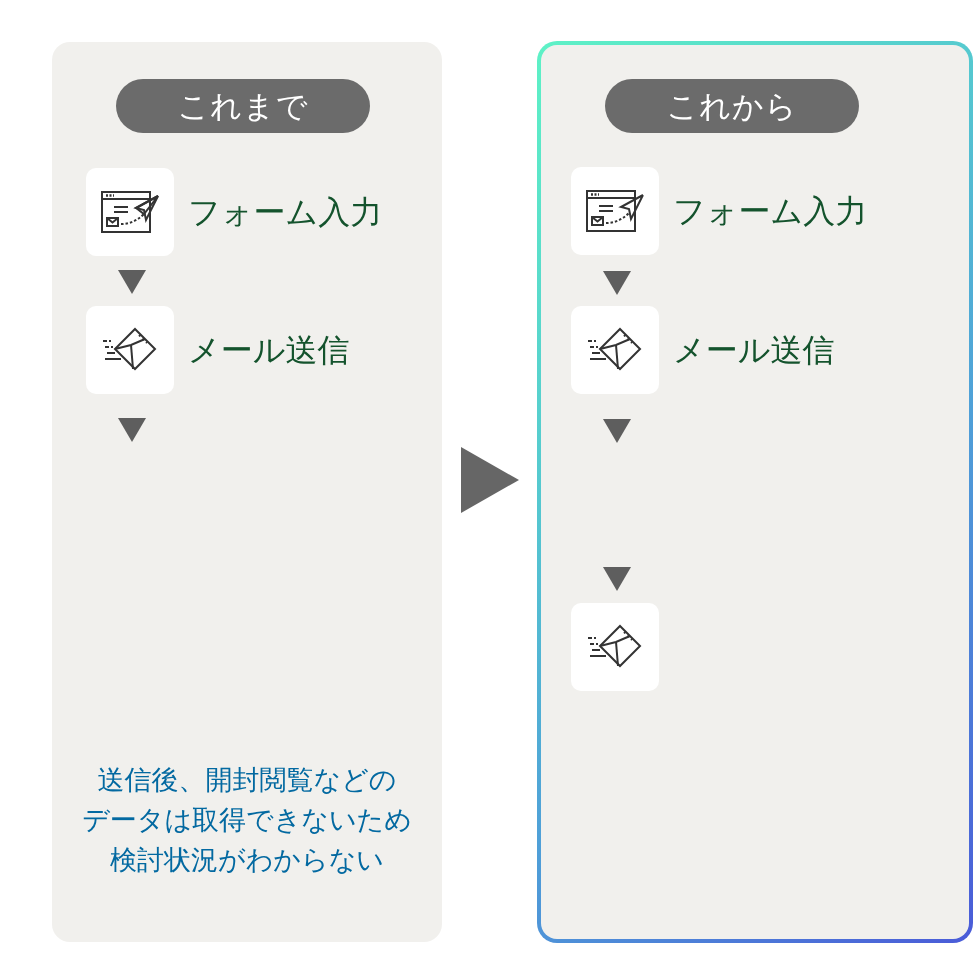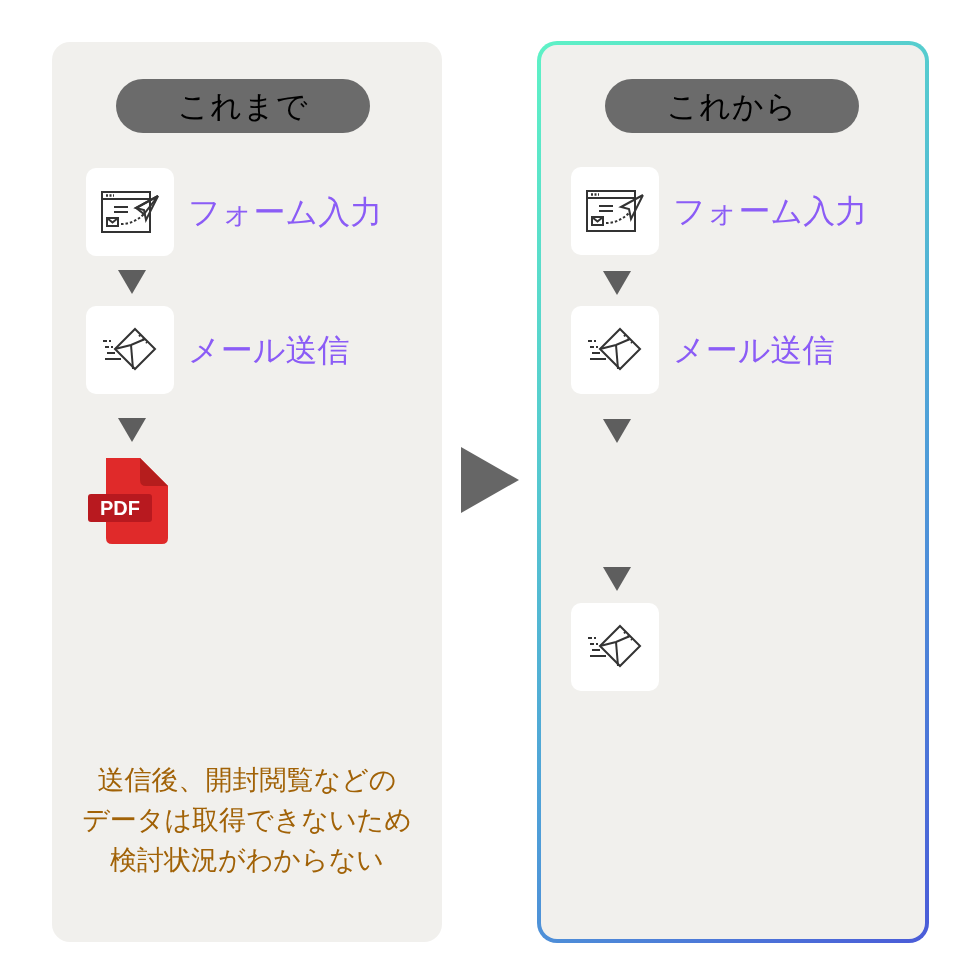--- a/index.html
+++ b/index.html
@@ -6,49 +6,49 @@
   body {
     width:980px; height:980px; background:#ffffff; position:relative; overflow:hidden;
     font-family: "DejaVu Sans", "Liberation Sans", sans-serif; color:#1a1a1a;
   }
   .panel {
     position:absolute; top:42px; width:390px; height:900px;
     background:#f1f0ed; border-radius:18px; box-sizing:border-box;
   }
   #panel-before { left:52px; }
   #panel-after-wrap {
-    position:absolute; left:537px; top:41px; width:392px; height:902px;
+    position:absolute; left:537px; top:41px; width:436px; height:902px;
     border-radius:20px; padding:4px; box-sizing:border-box;
     background: linear-gradient(135deg, #5ef2c6 0%, #55c7d0 35%, #4fa0d8 60%, #4a5bd8 100%);
   }
   #panel-after {
     position:relative; width:100%; height:100%; background:#f1f0ed; border-radius:16px;
   }
   .pill {
     position:absolute; left:64px; top:37px; width:254px; height:54px; border-radius:27px;
-    background:#6b6b6b; color:#000000; font-size:31px; text-align:center; line-height:54px;
+    background:#6b6b6b; color:#ffffff; font-size:31px; text-align:center; line-height:54px;
     letter-spacing:1px;
   }
   #panel-after .pill { left:64px; top:34px; }
   .step { position:absolute; left:34px; display:flex; align-items:center; }
   #panel-after .step { left:30px; }
   .tile {
     width:88px; height:88px; background:#ffffff; border-radius:10px;
     display:flex; align-items:center; justify-content:center; flex:0 0 auto;
   }
   .tile.blue { background:#2f8cf0; }
   .tile.plain { background:transparent; }
-  .step-label { margin-left:14px; font-size:32px; line-height:40px; color:#8b5cf6; white-space:pre-line; }
+  .step-label { margin-left:14px; font-size:32px; line-height:40px; color:#14532d; white-space:pre-line; }
   .down-arrow {
     position:absolute; width:0; height:0;
     border-left:14px solid transparent; border-right:14px solid transparent; border-top:24px solid #5e5e5e;
   }
   .note {
     position:absolute; left:0; width:100%; text-align:center; font-size:27px; line-height:40px;
-    color:#a16207; white-space:pre-line;
+    color:#0369a1; white-space:pre-line;
   }
   #center-arrow {
     position:absolute; left:461px; top:447px; width:0; height:0;
     border-top:33px solid transparent; border-bottom:33px solid transparent; border-left:58px solid #666666;
   }
 </style>
 </head>
 <body>
 
 <div class="panel" id="panel-before">
@@ -84,28 +84,20 @@
         <line x1="4" y1="22" x2="12" y2="22" stroke-dasharray="4 2"></line>
         <line x1="6" y1="28" x2="14" y2="28"></line>
         <line x1="4" y1="34" x2="20" y2="34"></line>
       </svg>
     </div>
     <div class="step-label">メール送信</div>
   </div>
   <div class="down-arrow" style="left:66px; top:376px;"></div>
 
   <div class="step" style="top:414px;">
-    <div class="tile plain">
-      <svg width="88" height="92" viewBox="0 0 88 92">
-        <path d="M20 4 H54 L82 32 V84 Q82 90 76 90 H26 Q20 90 20 84 Z" fill="#e02a2a"></path>
-        <path d="M54 4 V26 Q54 32 60 32 H82 Z" fill="#b51d1d"></path>
-        <rect x="2" y="40" width="64" height="28" rx="3" fill="#b8191f"></rect>
-        <text x="34" y="61" font-family="Liberation Sans, sans-serif" font-weight="bold" font-size="20" fill="#ffffff" text-anchor="middle">PDF</text>
-      </svg>
-    </div>
   </div>
 
   <div class="note" style="top:718px;">送信後、開封閲覧などの
 データは取得できないため
 検討状況がわからない</div>
 </div>
 
 <div id="center-arrow"></div>
 
 <div id="panel-after-wrap">

